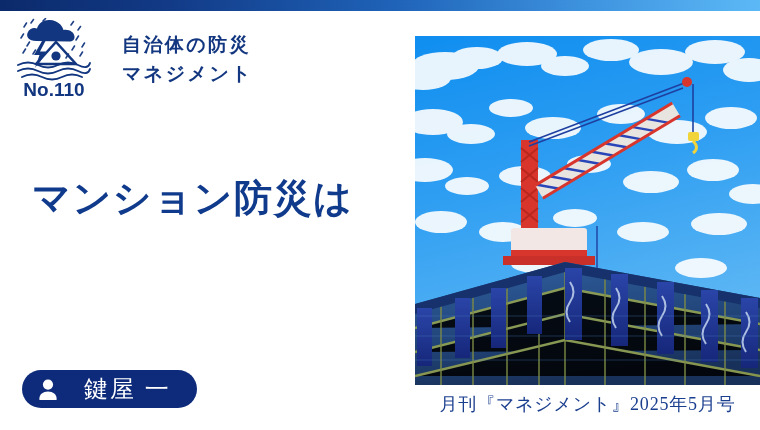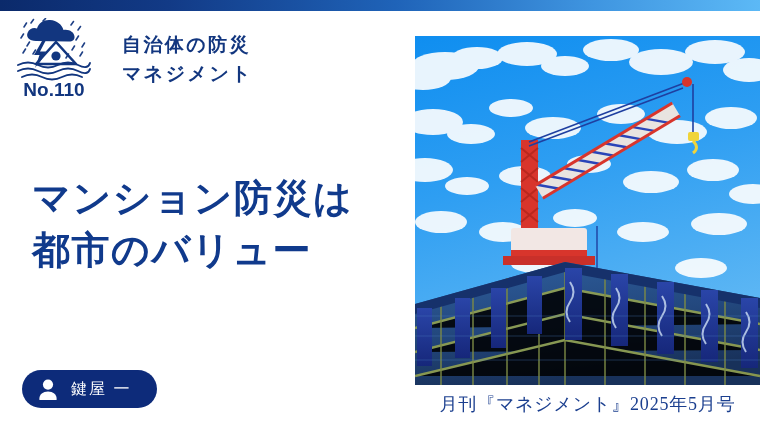--- a/index.html
+++ b/index.html
@@ -82,21 +82,21 @@
     position: absolute;
     left: 32px;
     top: 172px;
     color: #103a8c;
     font-size: 38px;
     font-weight: 700;
     line-height: 1.38;
     letter-spacing: 1.5px;
     white-space: nowrap;
   }
-  .headline-line { display: block; }
+  .headline-line { display: block; text-align: right; }
 
   
   .author-pill {
     position: absolute;
     left: 22px;
     top: 370px;
     height: 38px;
     padding: 0 26px 0 16px;
     background: #0d2b7a;
     border-radius: 19px;
@@ -104,24 +104,24 @@
     align-items: center;
     box-sizing: border-box;
   }
   .person-icon {
     width: 20px;
     height: 21px;
     flex: 0 0 auto;
     display: block;
   }
   .author-name {
-    margin-left: 13px;
+    margin-left: 26px;
     color: #ffffff;
     font-family: Liberation Sans, sans-serif;
-    font-size: 16px;
+    font-size: 24px;
     font-weight: 400;
     letter-spacing: 2px;
     white-space: nowrap;
   }
 
   
   .photo {
     position: absolute;
     left: 415px;
     top: 36px;
@@ -195,21 +195,20 @@
     </div>
 
     <div class="series-title">
       <span>自治体の防災</span><br>
       <span>マネジメント</span>
     </div>
   </div>
 
   <div class="headline">
     <span class="headline-line">マンション防災は</span>
-    <span class="headline-line">都市のバリュー</span>
   </div>
 
   <div class="author-pill">
     <svg class="person-icon" viewBox="0 0 20 21">
       <circle cx="10" cy="5.6" r="5.1" fill="#ffffff"></circle>
       <path d="M10 12.4 C4.9 12.4 1.4 15.6 1.4 19.4 L1.4 21 L18.6 21 L18.6 19.4 C18.6 15.6 15.1 12.4 10 12.4 Z" fill="#ffffff"></path>
     </svg>
     <span class="author-name">鍵屋 一</span>
   </div>
 

